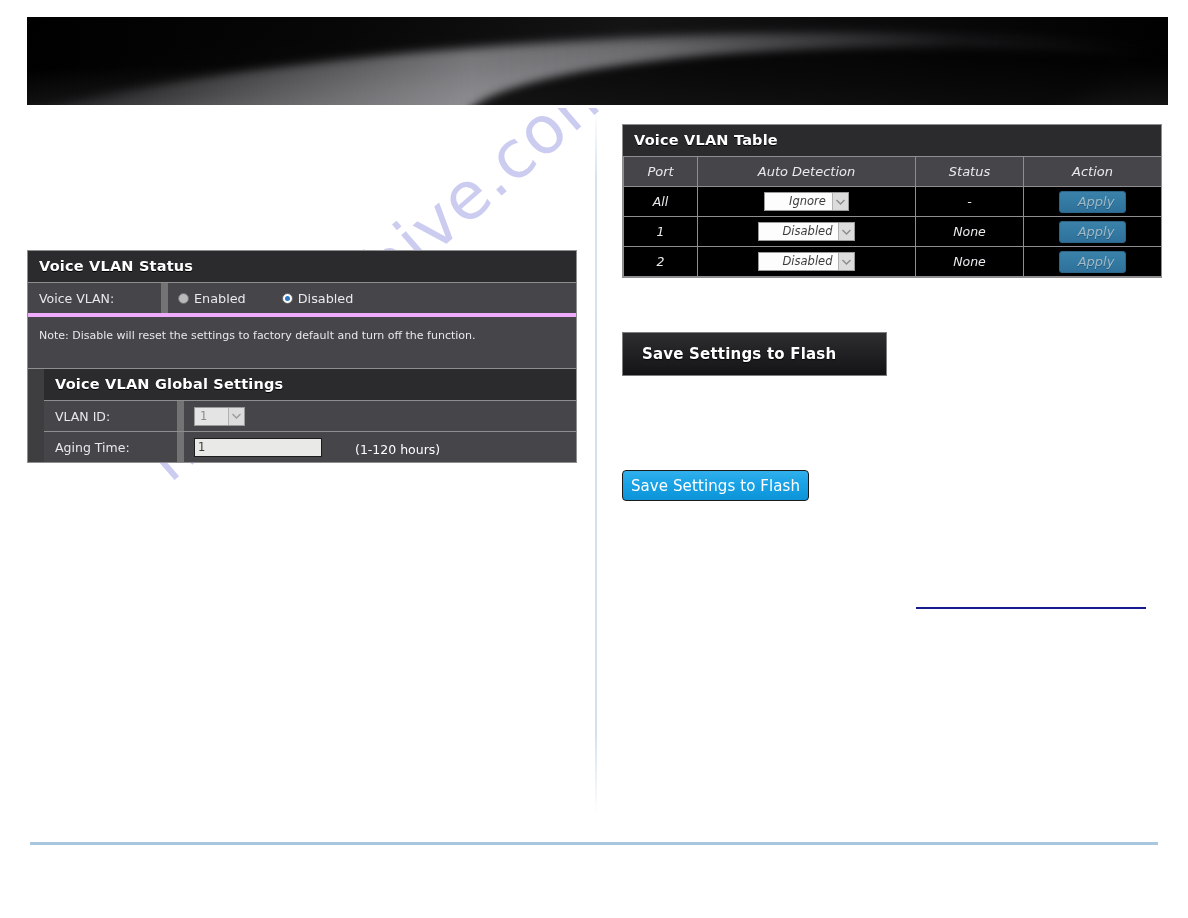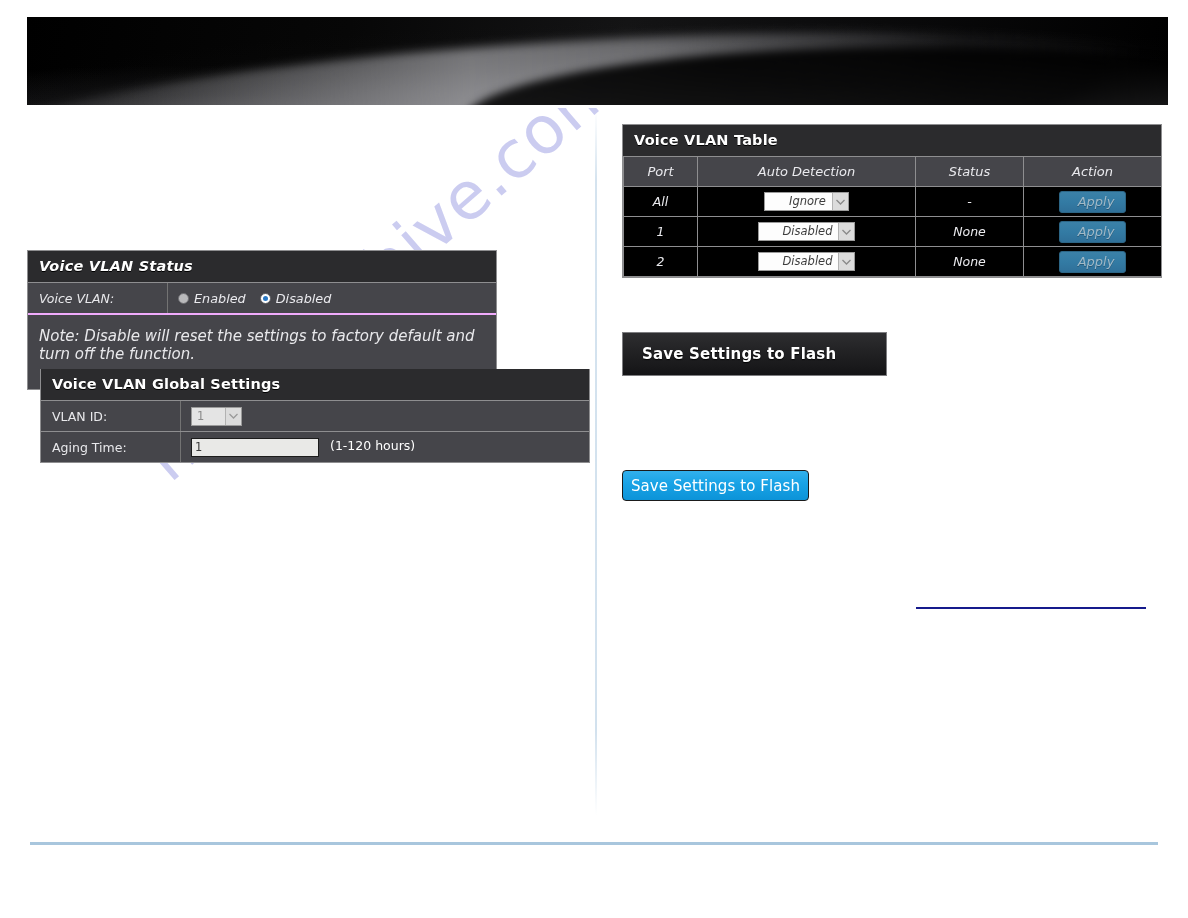--- a/index.html
+++ b/index.html
@@ -82,37 +82,37 @@
     background: #45454a;
     color: #e9e9ec;
     font-size: 12.5px;
     min-height: 31px;
   }
   .row .lbl {
     width: 140px;
     flex: 0 0 140px;
     padding: 6px 0 6px 11px;
     box-sizing: border-box;
-    border-right: 1px solid #737373;
+    border-right: 7px solid #737373;
     align-self: stretch;
     display: flex;
     align-items: center;
   }
   .row .val {
     flex: 1;
     padding: 5px 0 5px 10px;
     display: flex;
-    align-items: flex-start;
-    gap: 2px;
+    align-items: flex-end;
+    gap: 24px;
   }
   .note-row {
-    border-top: 2px solid #f0abfc;
+    border-top: 4px solid #f0abfc;
     background: #45454a;
     color: #e9e9ec;
-    font-size: 15px;
+    font-size: 11px;
     padding: 12px 11px 26px 11px;
     box-sizing: border-box;
   }
 
   
   .radio-wrap {
     display: inline-flex;
     align-items: center;
     gap: 5px;
     margin-right: 12px;
@@ -327,41 +327,41 @@
     <div class="swoosh"></div>
     <div class="swoosh2"></div>
   </div>
 
   <div class="vdivider"></div>
 
   <div class="wm-clip">
     <div class="watermark">manualshive.com</div>
   </div>
 
-  <div class="panel" style="left:27px; top:250px; width:470px;font-style:italic;">
+  <div class="panel" style="left:27px; top:250px; width:550px;">
     <div class="panel-title">Voice VLAN Status</div>
 
     <div class="row">
       <div class="lbl">Voice VLAN:</div>
       <div class="val">
         <label class="radio-wrap">
           <span class="radio"></span>
           <span>Enabled</span>
         </label>
         <label class="radio-wrap">
           <span class="radio checked"></span>
           <span>Disabled</span>
         </label>
       </div>
     </div>
 
     <div class="note-row">Note: Disable will reset the settings to factory default and turn off the function.</div>
   </div>
 
-  <div class="panel" style="left:40px; top:369px; width:550px; border-top:none;">
+  <div class="panel" style="left:27px; top:369px; width:550px; border-top:none;padding-left:16px;">
     <div class="panel-title">Voice VLAN Global Settings</div>
 
     <div class="row">
       <div class="lbl">VLAN ID:</div>
       <div class="val">
         <span class="sel">
           <span class="sel-text">1</span>
           <span class="sel-arrow">
             <svg width="9" height="6" viewBox="0 0 9 6">
                 <path d="M0.5 1 L4.5 5 L8.5 1" fill="none" stroke="#9a9a9a" stroke-width="1.3"></path>

